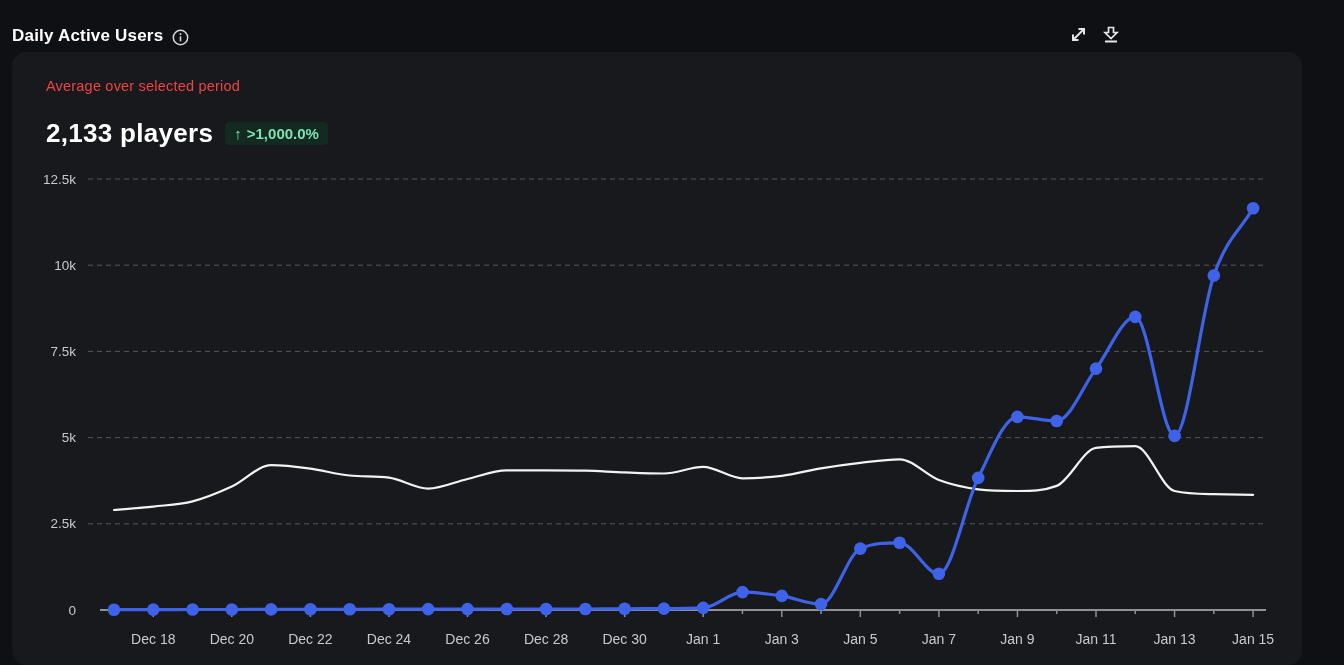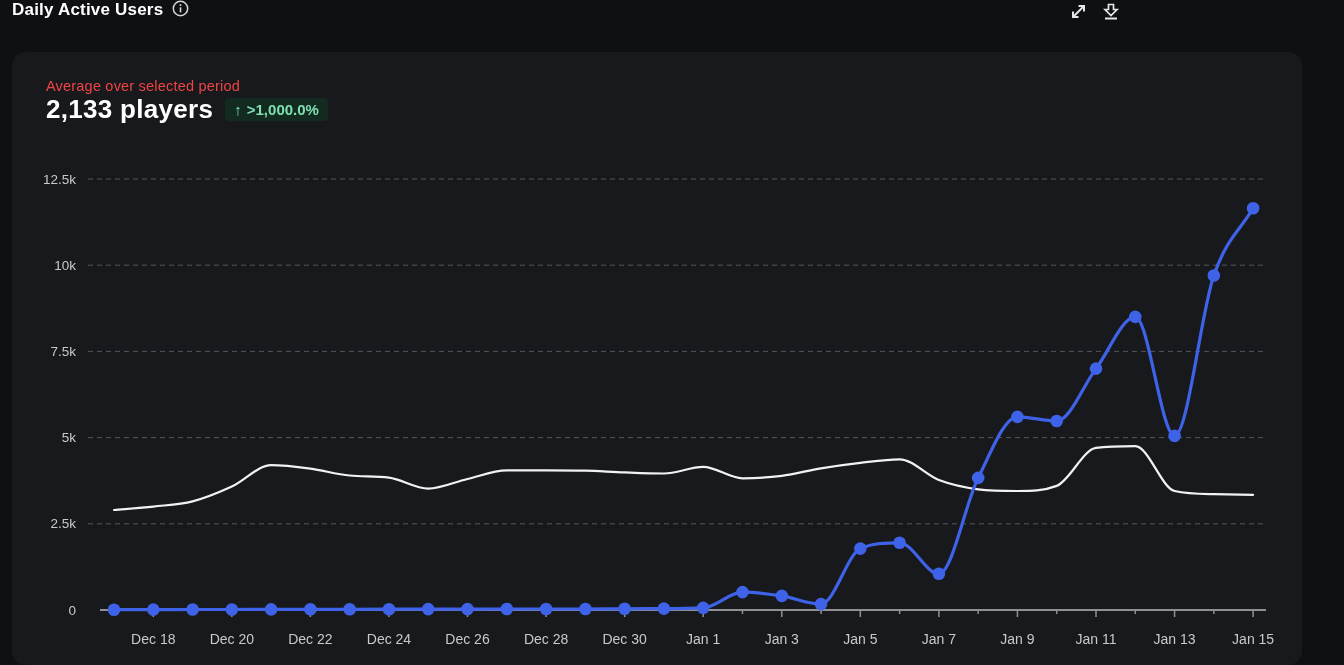--- a/index.html
+++ b/index.html
@@ -10,33 +10,33 @@
   *{margin:0;padding:0;box-sizing:border-box;}
   html,body{width:1344px;height:665px;overflow:hidden;}
   body{
     background:var(--page-bg);
     font-family:"Liberation Sans",sans-serif;
     color:var(--text);
     position:relative;
   }
   .header{
     position:absolute;left:0;top:0;width:1136px;height:46px;
-    display:flex;align-items:flex-start;padding:0 14px 0 12px;
+    display:flex;align-items:flex-end;padding:0 14px 0 12px;
   }
   .page-title{font-size:17px;font-weight:bold;letter-spacing:.2px;}
   .info-icn{margin-left:9px;display:flex;align-items:center;cursor:pointer;}
   .header-actions{margin-left:auto;display:flex;align-items:center;gap:10px;}
   .icon-btn{background:none;border:none;cursor:pointer;padding:2px;display:flex;align-items:center;}
   .card{
     position:absolute;left:12px;top:52px;width:1290px;height:613px;
     background:var(--card-bg);border-radius:14px;
   }
   .summary{position:absolute;left:46px;top:78px;}
   .summary-label{font-size:14.5px;color:#ef4444;letter-spacing:.2px;}
-  .summary-row{display:flex;align-items:center;gap:12px;margin-top:0;}
+  .summary-row{display:flex;align-items:center;gap:12px;margin-top:24px;}
   .summary-value{font-size:26px;font-weight:bold;letter-spacing:.3px;}
   .trend-badge{
     display:inline-flex;align-items:center;gap:5px;
     background:var(--badge-bg);color:var(--badge-text);
     font-size:15px;font-weight:600;border-radius:4px;
     padding:4px 9px;line-height:1;
   }
   .chart-layer{position:absolute;left:0;top:0;width:1344px;height:665px;}
   svg text{font-family:"Liberation Sans",sans-serif;}
 </style>

